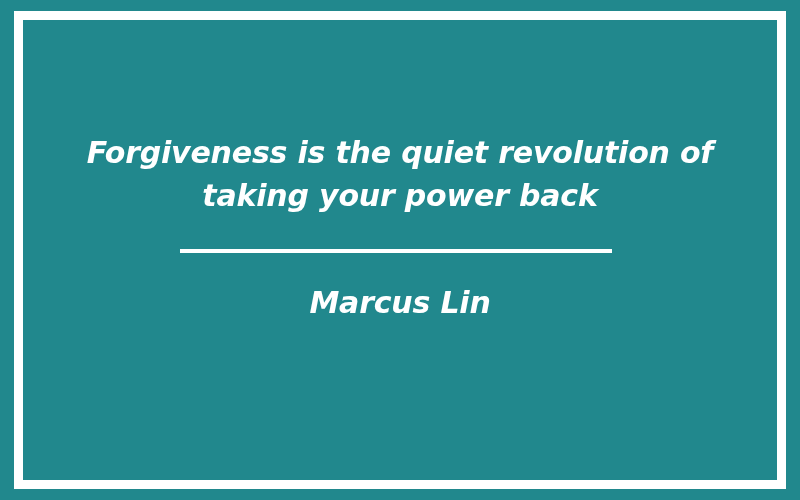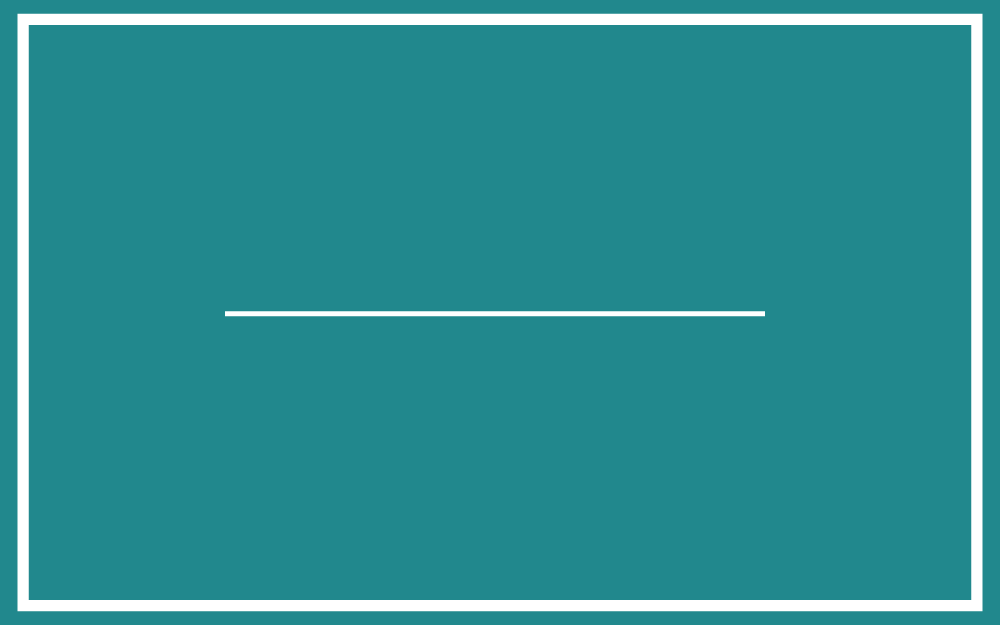--- a/index.html
+++ b/index.html
@@ -93,18 +93,20 @@
 </style>
 </head>
 <body>
 
 <div id="quote-card">
 
   <div id="card-frame"></div>
 
   <div id="card-content">
 
+    <p id="quote-text">Forgiveness is the quiet revolution of taking your power back</p>
 
     <div id="quote-divider"></div>
 
+    <p id="quote-author">Marcus Lin</p>
 
   </div>
 </div>
 
 </body></html>

